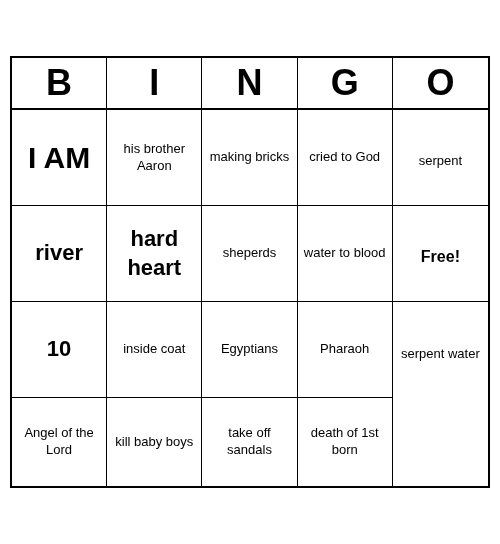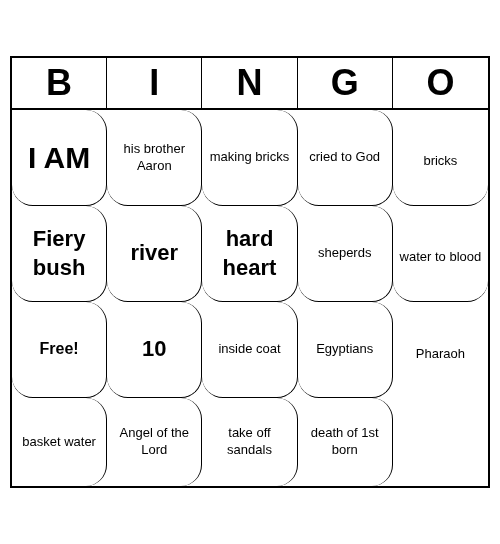--- a/index.html
+++ b/index.html
@@ -50,21 +50,20 @@
       border-right: 1px solid #000;
       border-bottom: 1px solid #000;
       display: flex;
       align-items: center;
       justify-content: center;
       text-align: center;
       padding: 6px 4px;
       min-height: 88px;
       font-size: 13px;
       line-height: 1.3;
-      border-radius: 21px;
     }
 
     .bingo-cell:nth-child(5n) {
       border-right: none;
       margin-top: 8px;
     }
 
     .bingo-cell:nth-last-child(-n+5) {
       border-bottom: none;
     }
@@ -93,29 +92,29 @@
       <div class="bingo-header-cell">I</div>
       <div class="bingo-header-cell">N</div>
       <div class="bingo-header-cell">G</div>
       <div class="bingo-header-cell">O</div>
     </div>
   <div class="bingo-grid">
   <div class="bingo-cell xlarge-text">I AM</div>
       <div class="bingo-cell normal">his brother Aaron</div>
       <div class="bingo-cell normal">making bricks</div>
       <div class="bingo-cell normal">cried to God</div>
-      <div class="bingo-cell normal">bricks</div>
-      <div class="bingo-cell large-text">Fiery bush</div>
+      <div class="bingo-cell normal">serpent</div>
       <div class="bingo-cell large-text">river</div>
       <div class="bingo-cell large-text">hard heart</div>
       <div class="bingo-cell normal">sheperds</div>
       <div class="bingo-cell normal">water to blood</div>
       <div class="bingo-cell free-cell">Free!</div>
       <div class="bingo-cell large-text">10</div>
       <div class="bingo-cell normal">inside coat</div>
       <div class="bingo-cell normal">Egyptians</div>
       <div class="bingo-cell normal">Pharaoh</div>
-      <div class="bingo-cell normal">basket water</div>
+      <div class="bingo-cell normal">serpent water</div>
       <div class="bingo-cell normal">Angel of the Lord</div>
+      <div class="bingo-cell normal">kill baby boys</div>
       <div class="bingo-cell normal">take off sandals</div>
       <div class="bingo-cell normal">death of 1st born</div>
     </div>
 </div>
 
 </body></html>

